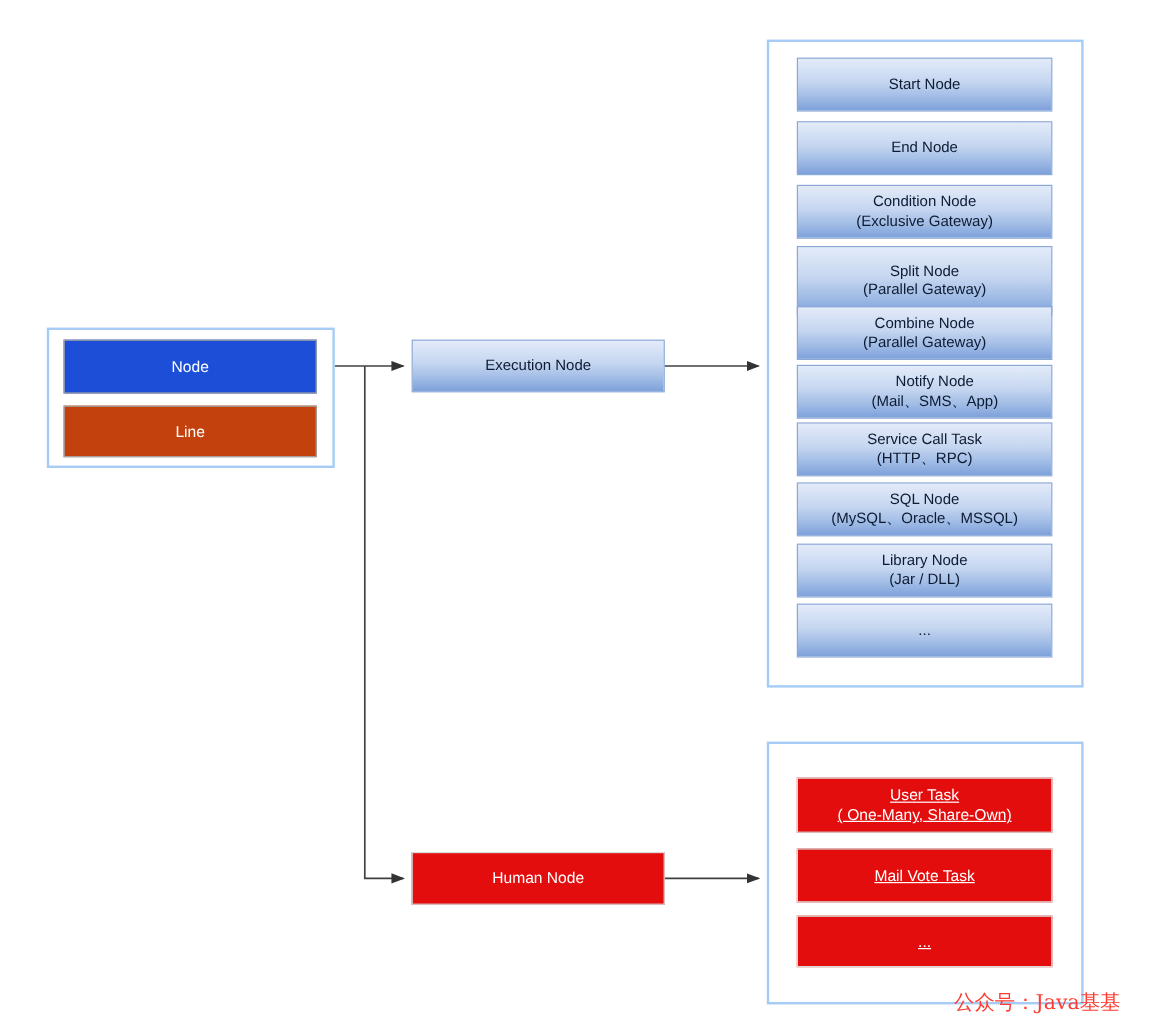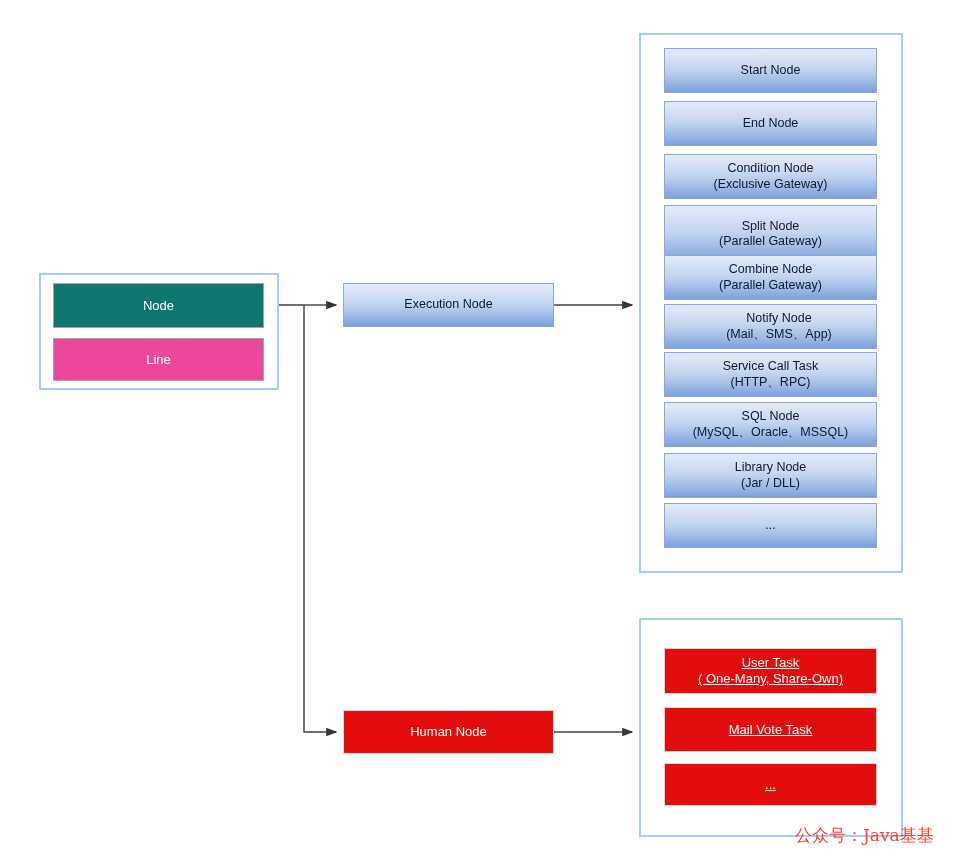--- a/index.html
+++ b/index.html
@@ -42,25 +42,25 @@
     justify-content: center;
     text-align: center;
     line-height: 1.22;
     color: #ffffff;
     font-size: 13px;
     white-space: pre-line;
   }
 
   
   .node-solid-blue {
-    background: #0f766e;
+    background: #1d4ed8;
     border: 1px solid #A3A3A3;
   }
   .node-solid-green {
-    background: #ec4899;
+    background: #c2410c;
     border: 1px solid #A3A3A3;
   }
   .node-solid-red {
     background: #E30D0D;
     border: 1px solid #D9D9D9;
   }
 
   
   .node-grad {
     background: linear-gradient(to bottom, #E3EBF9 0%, #C5D6F0 45%, #9FBBE5 75%, #7EA1DB 100%);

